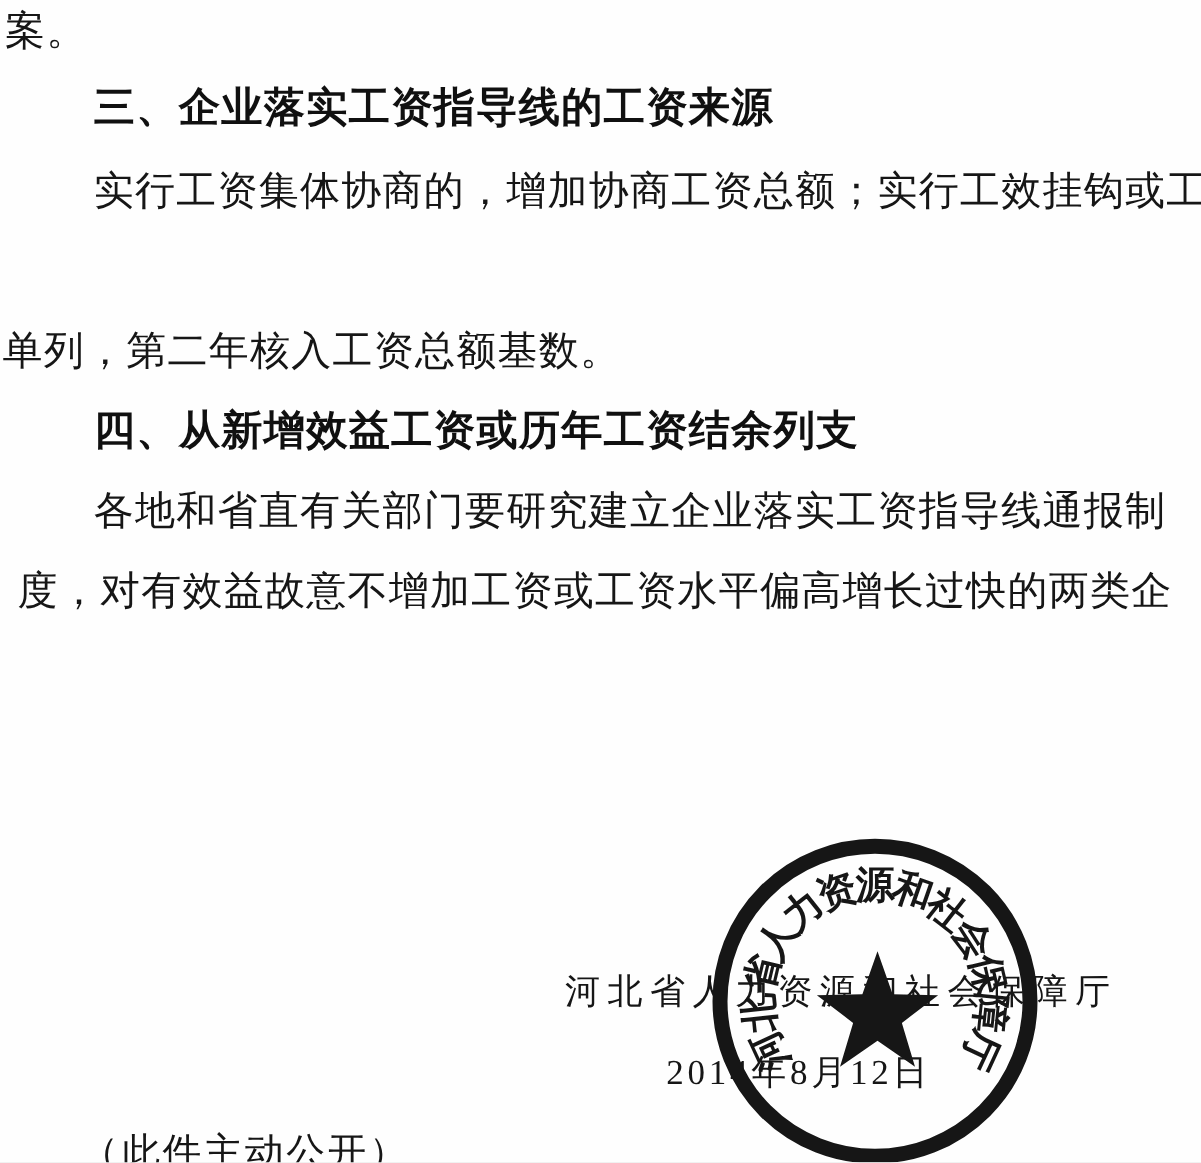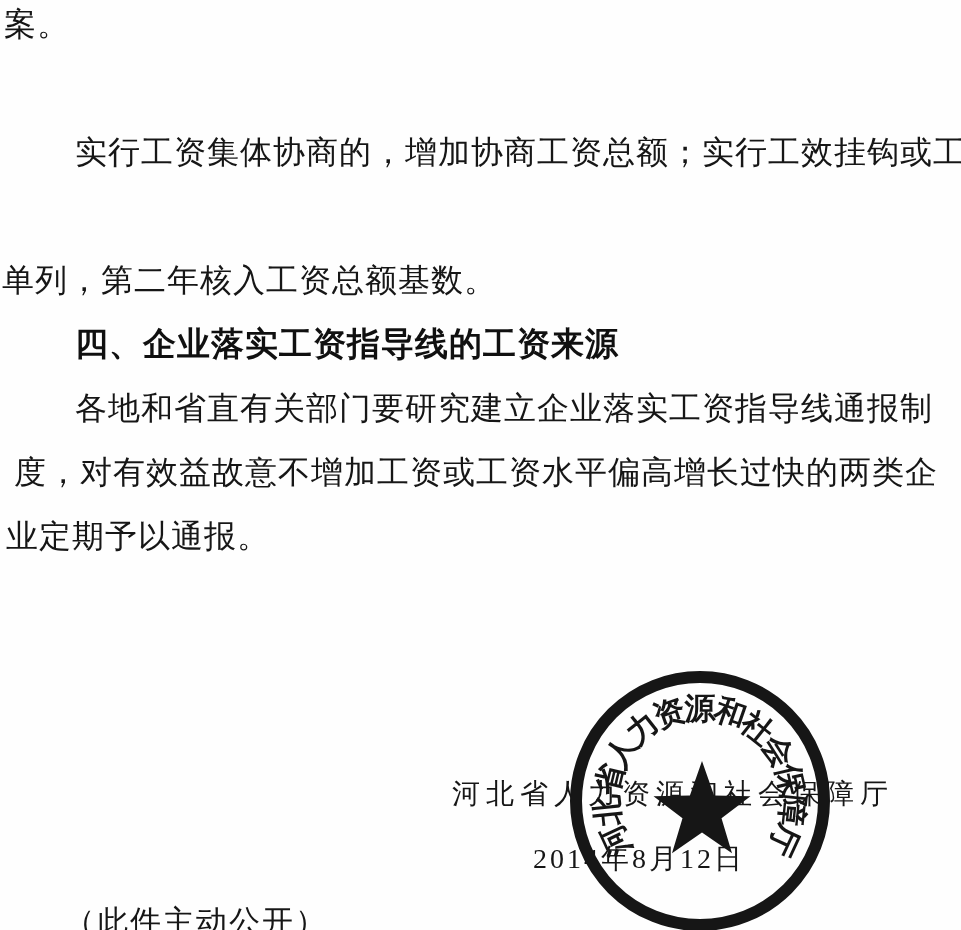--- a/index.html
+++ b/index.html
@@ -68,29 +68,29 @@
     dominant-baseline:central;
   }
 </style>
 </head>
 <body>
 
 <div class="page">
 
   <div class="line carry">案。</div>
 
+  <h2 class="heading h-three">三、企业落实工资指导线的工资来源</h2>
 
   <div class="line p1-l1">实行工资集体协商的，增加协商工资总额；实行工效挂钩或工</div>
   <div class="line p1-l3">单列，第二年核入工资总额基数。</div>
 
-  <h2 class="heading h-four">四、企业落实工资指导线的工资来源</h2>
+  <h2 class="heading h-four">四、从新增效益工资或历年工资结余列支</h2>
 
   <div class="line p2-l1">各地和省直有关部门要研究建立企业落实工资指导线通报制</div>
   <div class="line p2-l2">度，对有效益故意不增加工资或工资水平偏高增长过快的两类企</div>
-  <div class="line p2-l3">业定期予以通报。</div>
 
   <div class="line signature">河北省人力资源和社会保障厅</div>
   <div class="line date">2014年8月12日</div>
 
   <div class="line footer-note">（此件主动公开）</div>
 
   <svg class="seal-svg" viewBox="0 0 961 930" xmlns="http://www.w3.org/2000/svg">
     <circle class="seal-ring" cx="700" cy="801" r="124"></circle>
     <polygon class="seal-star" points="702,761 689.9,795.4 653.5,796.2 682.5,818.3 672,853.3 702,832.5 732,853.3 721.5,818.3 750.5,796.2 714.1,795.4"></polygon>
     <g id="seal-arc">

